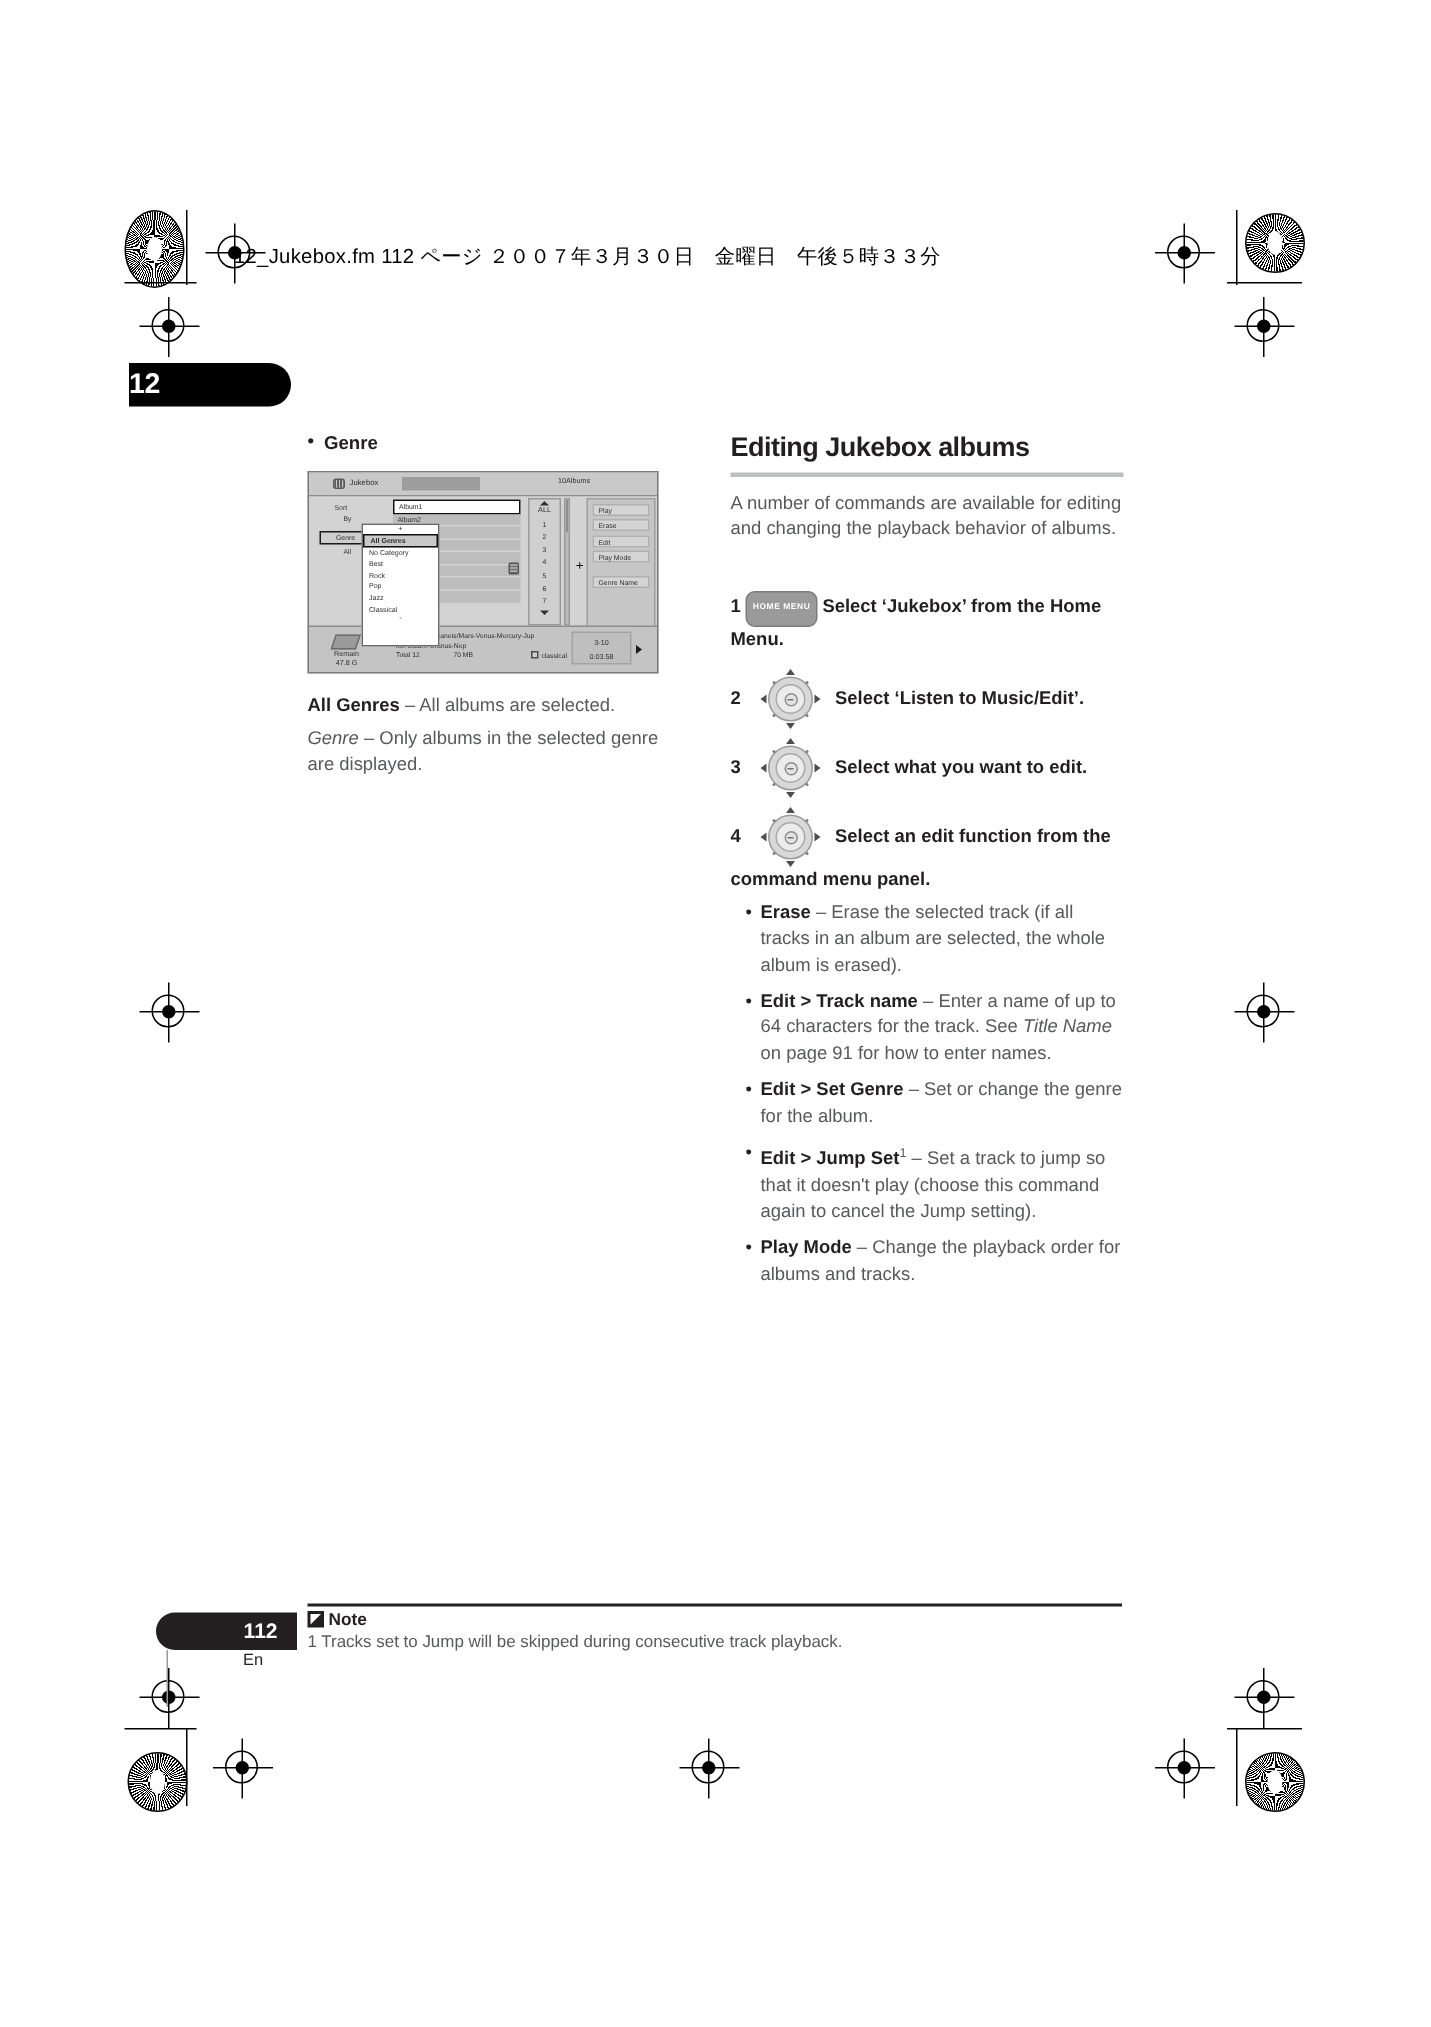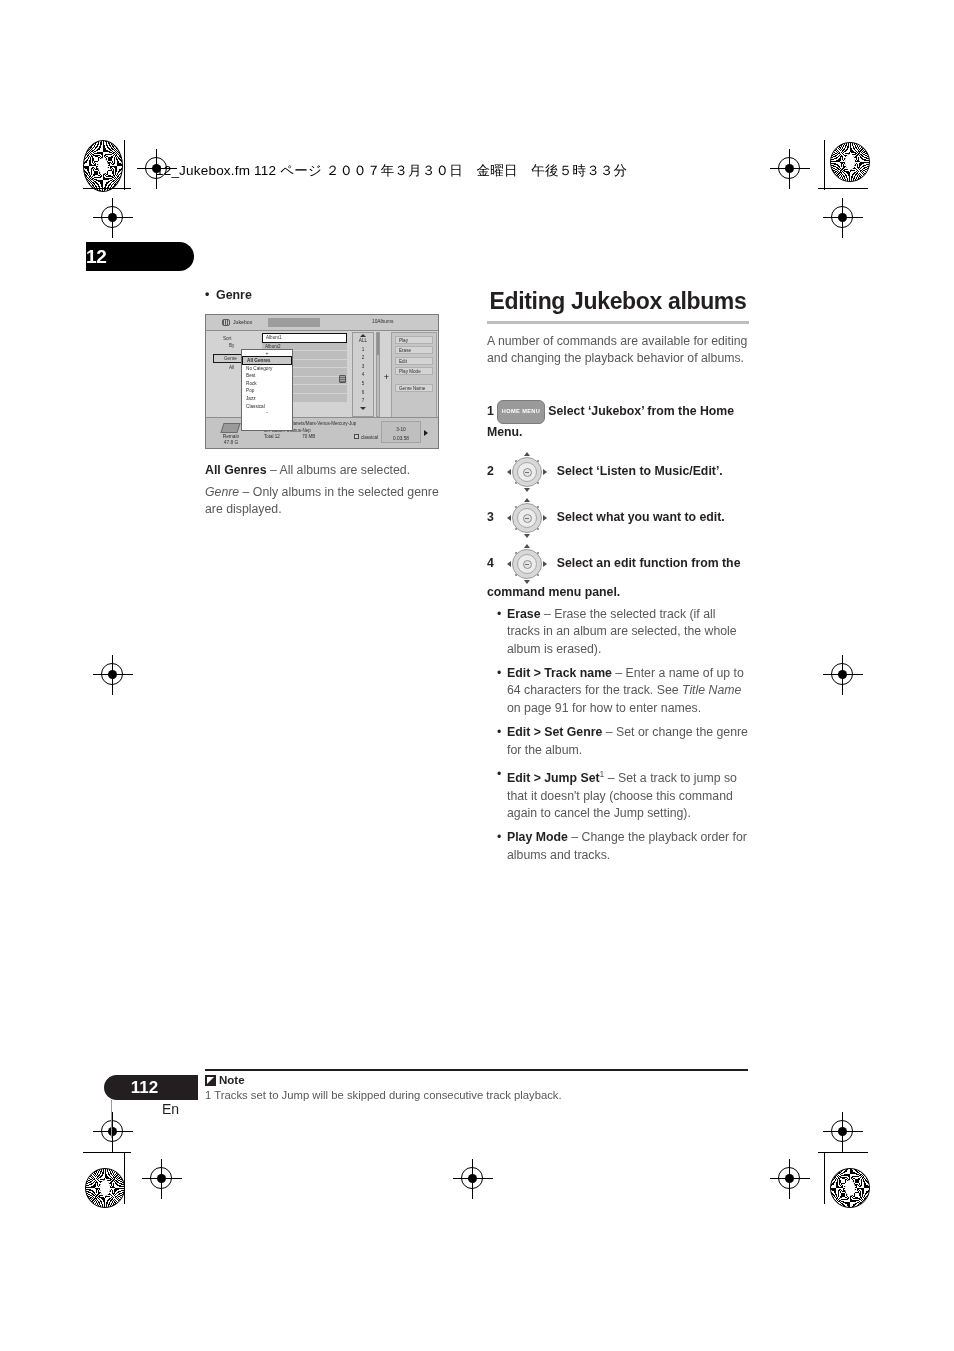--- a/index.html
+++ b/index.html
@@ -443,26 +443,25 @@
     line-height: 17px;
     color: #58595b;
     margin-top: 13px;
   }
   .desc b { color: #231f20; }
   .desc i { color: #58595b; }
   .desc p { margin: 0 0 5px 0; }
 
   
   h2.section-title {
-    font-size: 23px;
+    font-size: 18px;
     font-weight: bold;
     margin: 0 0 6px 0;
     letter-spacing: -0.35px;
     color: #231f20;
-    text-align: center;
   }
   .title-rule {
     height: 3px;
     background: #bcbec0;
     margin-bottom: 9px;
   }
   .intro {
     font-size: 12.3px;
     line-height: 17.4px;
     color: #58595b;
@@ -627,31 +626,31 @@
   .page-pill {
     position: absolute;
     left: 104px;
     top: 1075px;
     width: 94px;
     height: 25px;
     background: #231f20;
     border-radius: 12.5px 0 0 12.5px;
     color: #ffffff;
     font-weight: bold;
-    font-size: 17px;
+    font-size: 14px;
     line-height: 25px;
-    text-align: center;
+    text-align: right;
     padding-right: 13px;
     box-sizing: border-box;
   }
   .page-lang {
     position: absolute;
     left: 162px;
     top: 1101px;
-    font-size: 14px;
+    font-size: 11px;
     color: #231f20;
   }
 </style>
 </head>
 <body>
 
 <div class="halftone oval" style="left:83px; top:140px; width:40px; height:52px; border-radius:50%;"></div>
 <div class="halftone" style="left:830px; top:142px;"></div>
 <div class="halftone" style="left:85px; top:1168px;"></div>
 <div class="halftone oval" style="left:830px; top:1168px; width:40px; height:40px;"></div>

